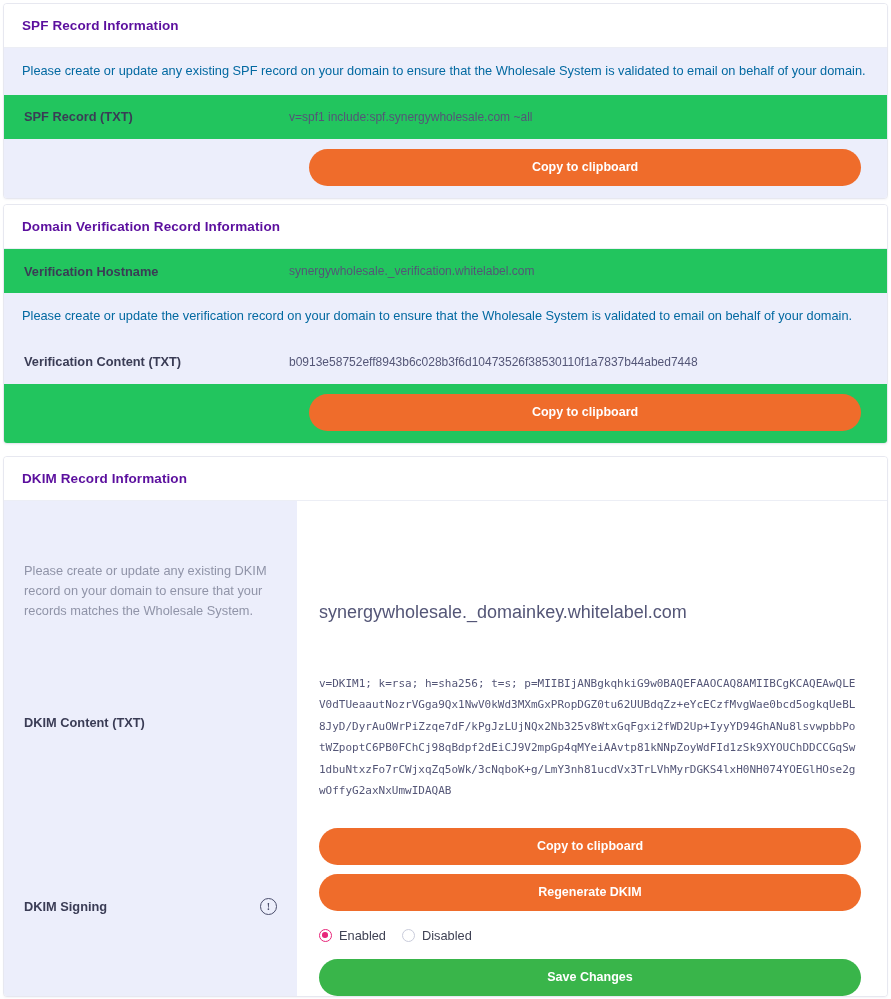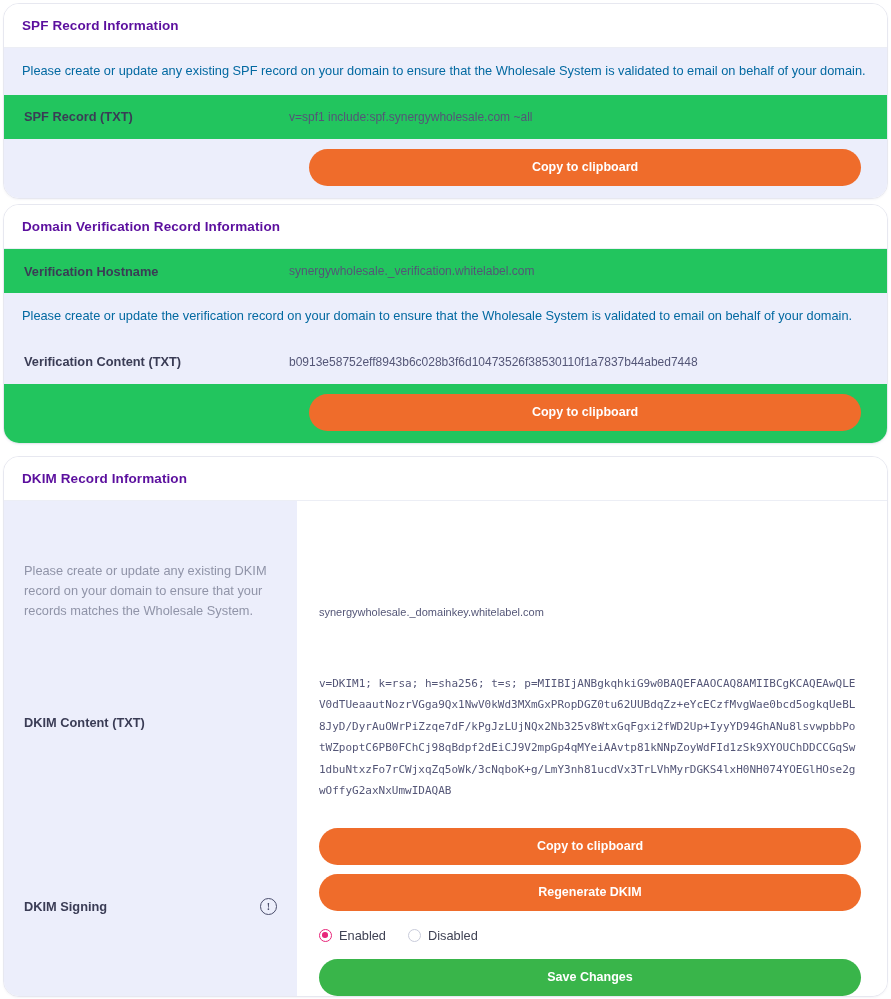--- a/index.html
+++ b/index.html
@@ -20,21 +20,21 @@
     width: 891px;
     height: 999px;
     position: relative;
     background: #ffffff;
   }
 
   
   .card {
     background: #ffffff;
     border: 1px solid #e7e8f0;
-    border-radius: 16px;
+    border-radius: 4px;
     box-shadow: 0 1px 2px rgba(80, 85, 130, 0.06);
     overflow: hidden;
     position: absolute;
     left: 3px;
     width: 885px;
     box-sizing: border-box;
   }
 
   .card-header {
     background: #ffffff;
@@ -162,42 +162,42 @@
     font-family: "Liberation Serif", serif;
   }
 
   .dkim-rrow {
     padding: 0 26px 0 22px;
     box-sizing: border-box;
     display: flex;
     align-items: center;
   }
   .dkim-host-val {
-    font-size: 11px;
+    font-size: 18px;
     color: #545677;
   }
   .dkim-content-val {
     font-family: "DejaVu Sans Mono", monospace;
     font-size: 11px;
     line-height: 21.5px;
     color: #545677;
     word-break: break-all;
     white-space: pre-wrap;
   }
 
   .btn-area {
     padding: 4px 26px 0 22px;
   }
   .btn-area .btn + .btn { margin-top: 9px; }
 
   .radio-area {
     padding: 0 26px 0 22px;
     display: flex;
     align-items: center;
-    gap: 10px;
+    gap: 4px;
     height: 48px;
   }
   .radio-opt {
     display: inline-flex;
     align-items: center;
     gap: 7px;
     font-size: 12.8px;
     color: #3f4254;
     cursor: pointer;
   }

